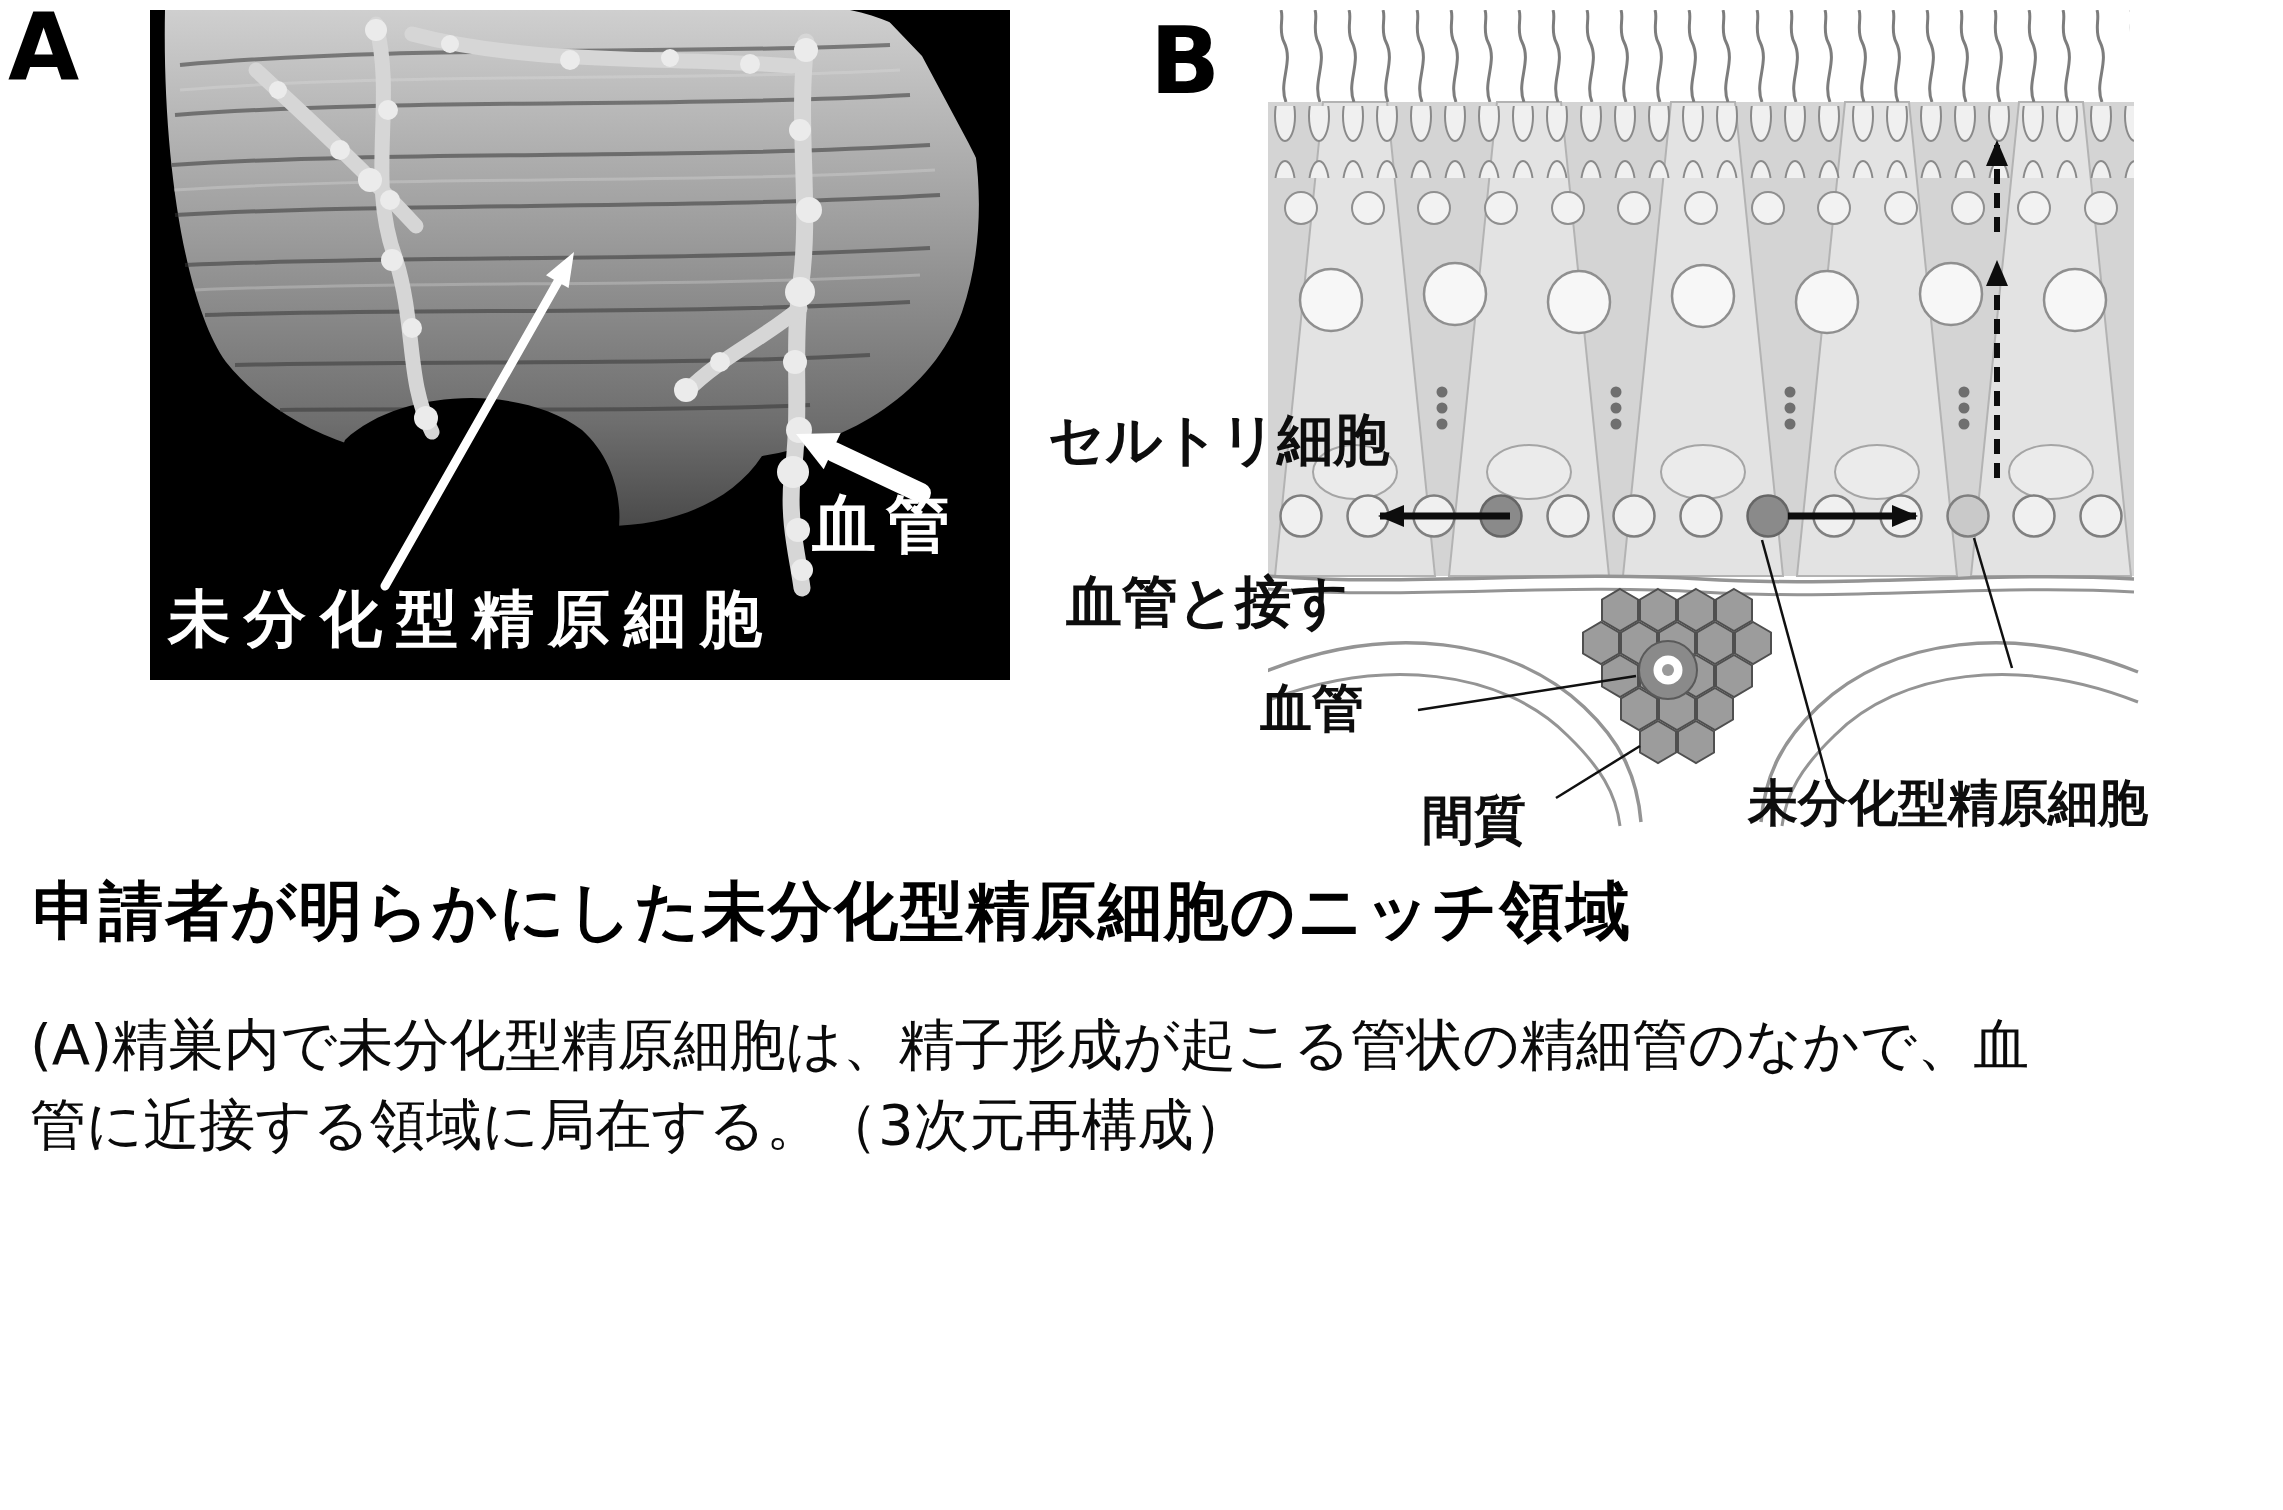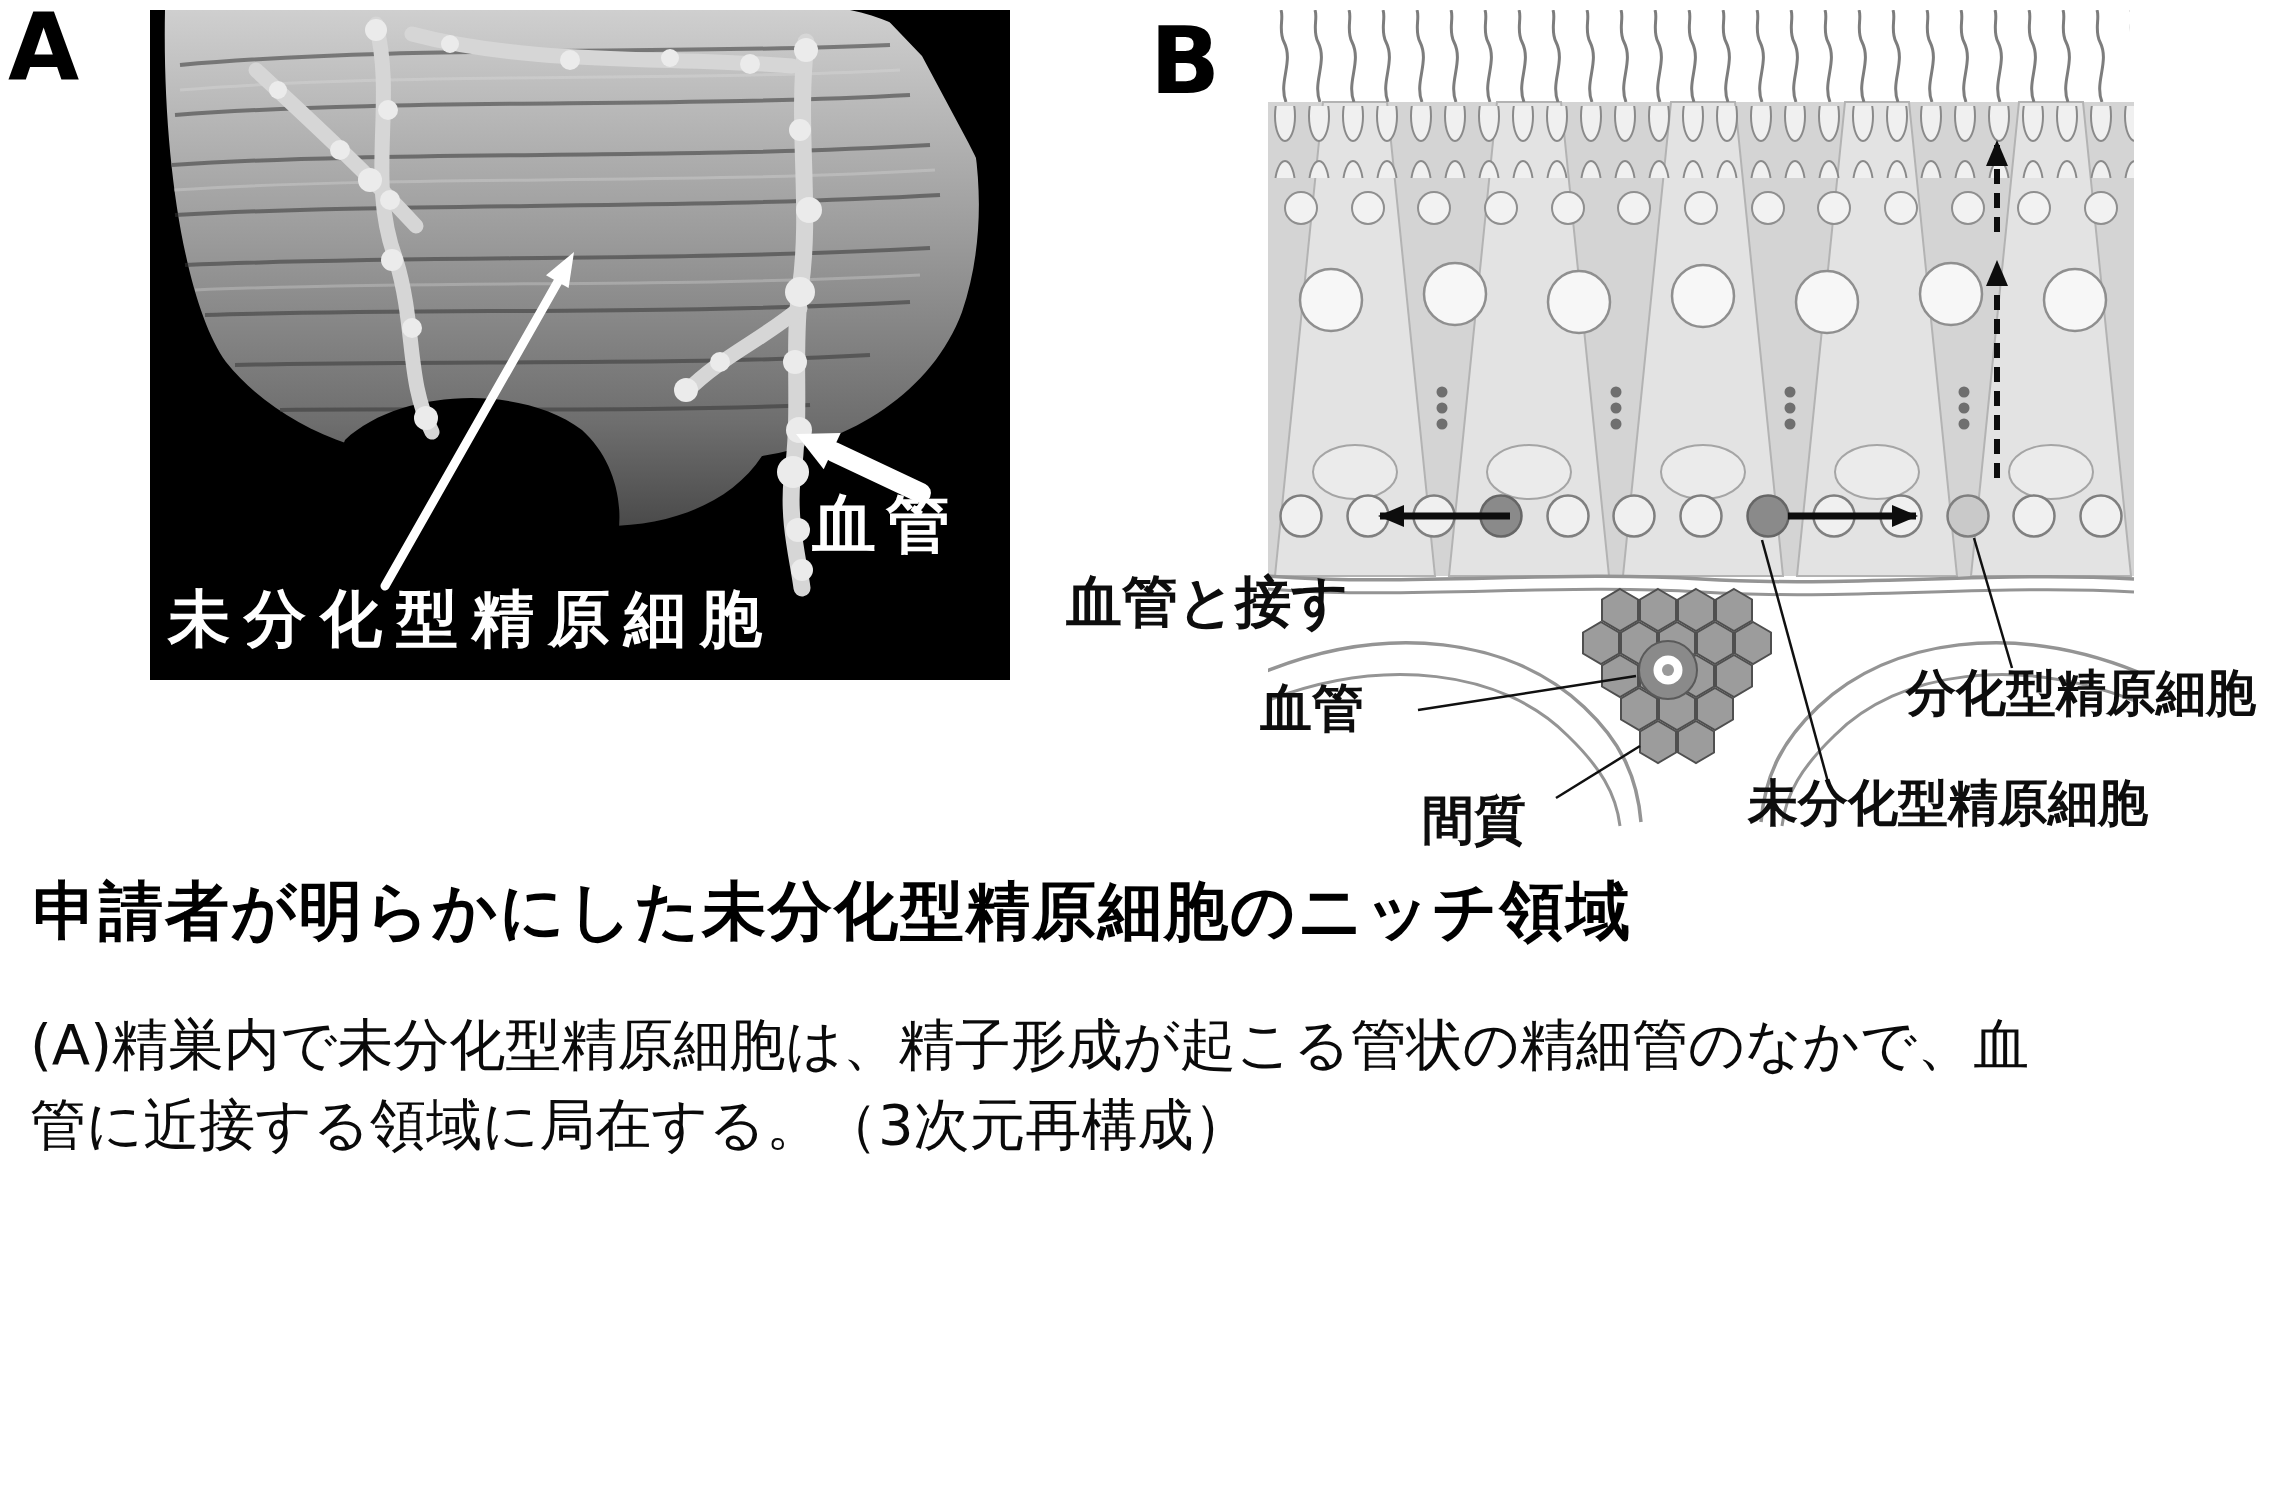--- a/index.html
+++ b/index.html
@@ -245,24 +245,24 @@
     </g>
 
     <g stroke="#101010" stroke-width="2.5">
       <line x1="150" y1="700" x2="368" y2="666"></line>
       <line x1="288" y1="788" x2="372" y2="736"></line>
       <line x1="560" y1="772" x2="494" y2="530"></line>
       <line x1="744" y1="658" x2="706" y2="528"></line>
     </g>
   </svg>
 
+  <div class="abs pb-label" style="left:1048px;top:412px;font-size:56px;">セルトリ細胞</div>
   <div class="abs pb-label" style="left:1066px;top:574px;font-size:56px;">血管と接す</div>
   <div class="abs pb-label" style="left:1260px;top:682px;font-size:52px;">血管</div>
   <div class="abs pb-label" style="left:1422px;top:778px;font-size:52px;margin-top:16px;">間質</div>
-  <div class="abs pb-label" style="left:1906px;top:668px;font-size:50px;">分化型精原細胞</div>
   <div class="abs pb-label" style="left:1748px;top:778px;font-size:50px;">未分化型精原細胞</div>
 
   <div class="abs fig-title" style="left:33px;top:876px;">申請者が明らかにした未分化型精原細胞のニッチ領域</div>
 
   <div class="abs caption" style="left:30px;top:1005px;">
     <p>(A)精巣内で未分化型精原細胞は、精子形成が起こる管状の精細管のなかで、血
 管に近接する領域に局在する。（3次元再構成）</p>
   </div>
 
 </div>

